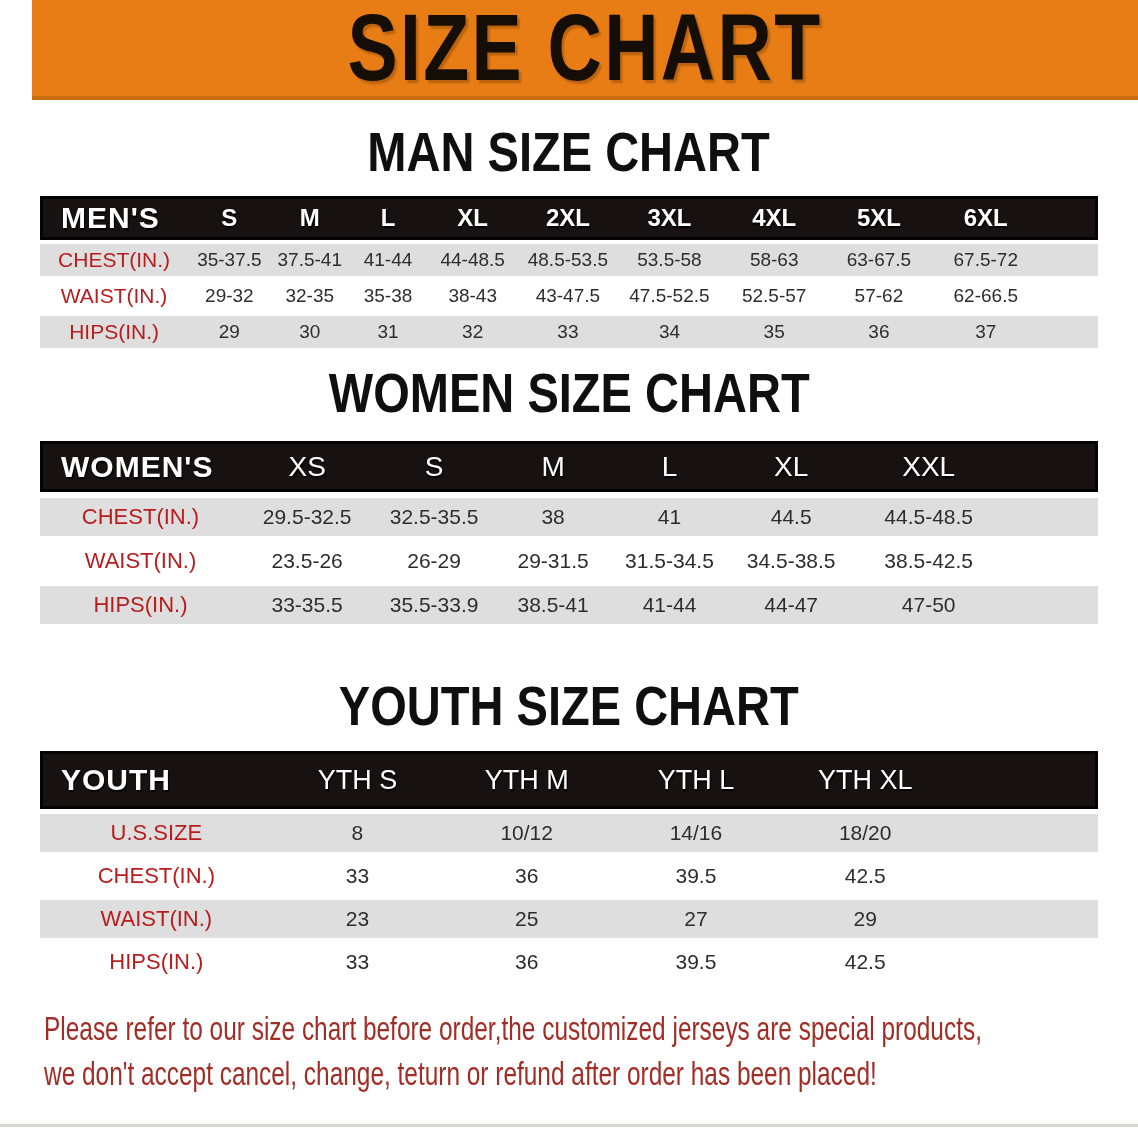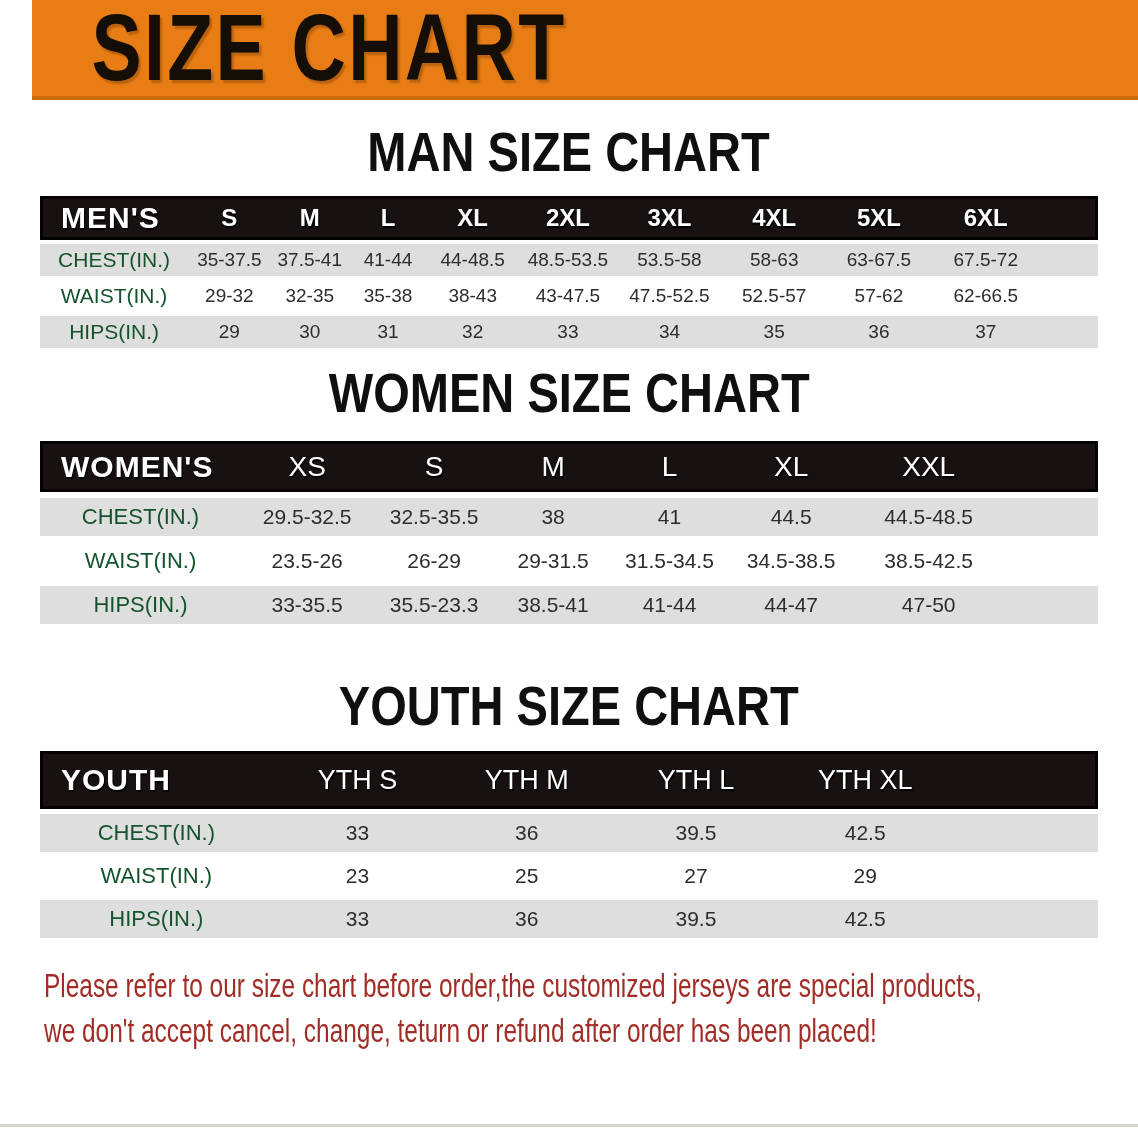--- a/index.html
+++ b/index.html
@@ -16,21 +16,21 @@
     position: relative; overflow: hidden;
     background: #ffffff;
     font-family: "Liberation Sans", sans-serif;
   }
 
   
   .banner {
     height: 100px;
     background: var(--banner-bg);
     border-bottom: 4px solid var(--banner-border);
-    display: flex; align-items: center; justify-content: flex-start; margin-left: 32px;
+    display: flex; align-items: center; justify-content: center; margin-left: 32px;
   }
   .banner-title {
     font-size: 94px; font-weight: bold; line-height: 1;
     letter-spacing: 3px; color: #150e06;
     transform: scaleX(0.80); white-space: nowrap;
     text-shadow: 3px 3px 2px rgba(100,50,0,0.35);
   }
 
   
   .section-heading { text-align: center; }
@@ -59,21 +59,21 @@
     text-shadow: 1px 2px 1px rgba(0,0,0,0.9);
     overflow: hidden;
   }
   .size-table th:first-child { border-left: 3px solid #040202; }
   .size-table th:last-child  { border-right: 3px solid #040202; }
   .size-table th.lbl { text-align: left; padding-left: 18px; font-weight: bold; letter-spacing: 1px; }
 
   .size-table td {
     text-align: center; color: #2d2d2d; overflow: hidden;
   }
-  .size-table td.lbl { color: #14532d; }
+  .size-table td.lbl { color: #b91c1c; }
   .size-table tbody tr:nth-child(odd)  td { background: var(--stripe); }
   .size-table tbody tr:nth-child(even) td { background: #ffffff; }
 
   
   .men-table { border-spacing: 0 4px; }
   .men-table th { height: 44px; font-size: 24px; font-weight: bold; }
   .men-table th.lbl { font-size: 30px; }
   .men-table td { height: 32px; font-size: 19px; }
   .men-table td.lbl { font-size: 21px; }
 
@@ -230,21 +230,21 @@
           <td>26-29</td>
           <td>29-31.5</td>
           <td>31.5-34.5</td>
           <td>34.5-38.5</td>
           <td>38.5-42.5</td>
           <td class="spacer"></td>
         </tr>
         <tr>
           <td class="lbl">HIPS(IN.)</td>
           <td>33-35.5</td>
-          <td>35.5-23.3</td>
+          <td>35.5-33.9</td>
           <td>38.5-41</td>
           <td>41-44</td>
           <td>44-47</td>
           <td>47-50</td>
           <td class="spacer"></td>
         </tr>
       </tbody>
     </table>
 </div>
 
@@ -266,20 +266,28 @@
           <th class="lbl">YOUTH</th>
           <th>YTH S</th>
           <th>YTH M</th>
           <th>YTH L</th>
           <th>YTH XL</th>
           <th class="spacer"></th>
         </tr>
       </thead>
       <tbody>
         <tr>
+          <td class="lbl">U.S.SIZE</td>
+          <td>8</td>
+          <td>10/12</td>
+          <td>14/16</td>
+          <td>18/20</td>
+          <td class="spacer"></td>
+        </tr>
+        <tr>
           <td class="lbl">CHEST(IN.)</td>
           <td>33</td>
           <td>36</td>
           <td>39.5</td>
           <td>42.5</td>
           <td class="spacer"></td>
         </tr>
         <tr>
           <td class="lbl">WAIST(IN.)</td>
           <td>23</td>

